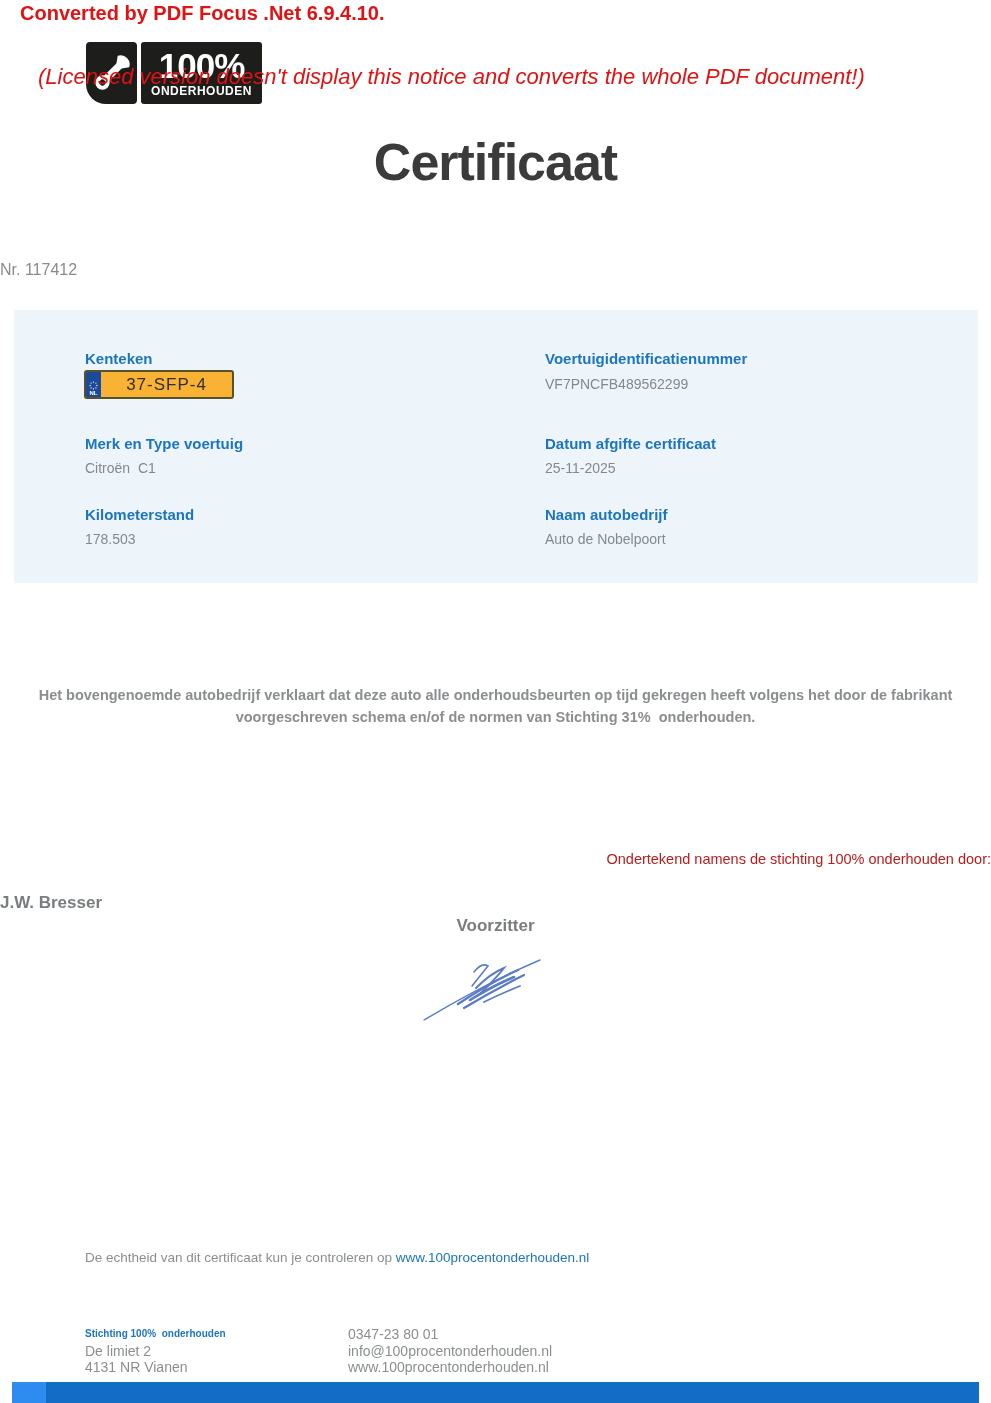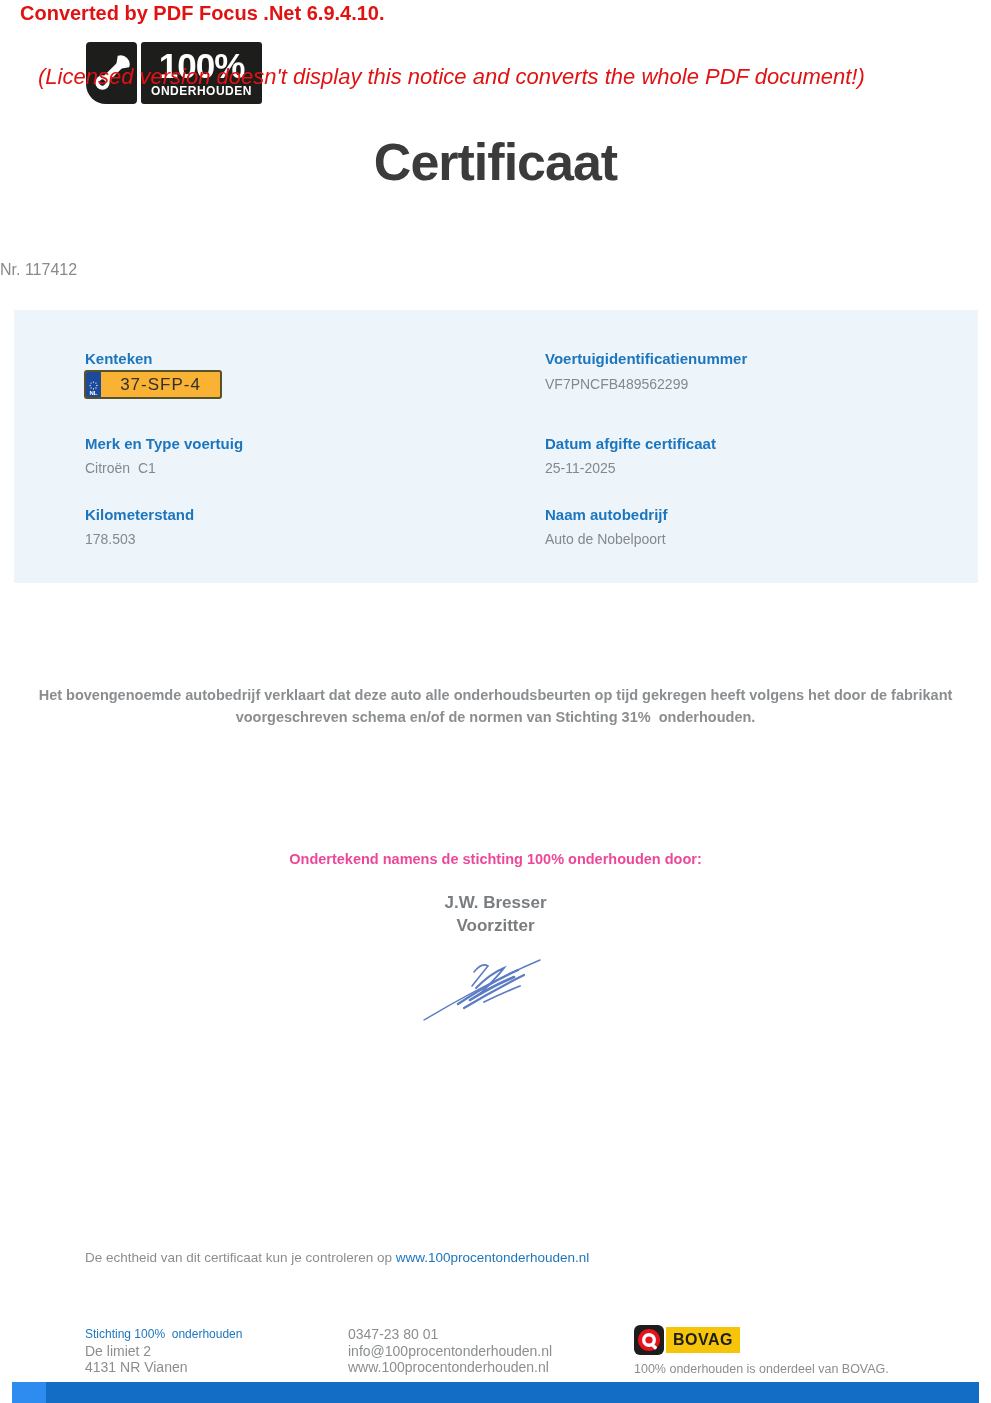--- a/index.html
+++ b/index.html
@@ -20,42 +20,42 @@
   
   .title { position:absolute; left:0; top:132px; width:100%; text-align:center; font-size:52px; font-weight:bold; color:#3b3b3b; letter-spacing:-1px; }
   .cert-nr { position:absolute; left:0; top:213px; width:100%; font-size:16px; color:#8a8a8a;margin-top:48px; }
 
   
   .info-box { position:absolute; left:14px; top:310px; width:964px; height:273px; background:#edf5fb; }
   .field-label { position:absolute; font-size:15px; font-weight:600; color:#1d76bd; }
   .field-value { position:absolute; font-size:14px; color:#85888c; white-space:pre-wrap; }
 
   
-  .plate { position:absolute; left:70px; top:60px; width:138px; height:29px; background:#f9b233; border:2px solid #55532c; border-radius:3px; display:flex; align-items:stretch; overflow:hidden; }
+  .plate { position:absolute; left:70px; top:60px; width:150px; height:29px; background:#f9b233; border:2px solid #55532c; border-radius:3px; display:flex; align-items:stretch; overflow:hidden; }
   .plate-strip { width:15px; background:#1b4a9b; display:flex; flex-direction:column; align-items:center; justify-content:flex-end; padding-bottom:1px; }
   .plate-nl { color:#ffffff; font-size:6px; font-weight:bold; line-height:1; }
   .plate-number { flex:1; display:flex; align-items:center; justify-content:center; font-size:17px; color:#2f2f2f; letter-spacing:1px; }
 
   
   .declaration { position:absolute; left:0; top:684px; width:100%; text-align:center; font-size:14.5px; font-weight:bold; color:#8b8e90; line-height:22px; }
   .declaration div { white-space:pre-wrap; }
 
   
-  .sign-intro { position:absolute; left:0; top:851px; width:100%; text-align:center; font-size:14.5px; color:#ec4899;font-weight:bold; }
-  .sign-name  { position:absolute; left:0; top:893px; width:100%; text-align:center; font-size:17px; font-weight:bold; color:#7a7d80; }
+  .sign-intro { position:absolute; left:0; top:851px; width:100%; text-align:right; font-size:14.5px; color:#b91c1c; }
+  .sign-name  { position:absolute; left:0; top:893px; width:100%; text-align:left; font-size:17px; font-weight:bold; color:#7a7d80; }
   .sign-role  { position:absolute; left:0; top:916px; width:100%; text-align:center; font-size:17px; font-weight:bold; color:#7a7d80; }
   .signature  { position:absolute; left:418px; top:944px; }
 
   
   .verify { position:absolute; left:85px; top:1250px; font-size:13.5px; color:#8b8e90; }
   .verify a { color:#1d76bd; text-decoration:none; }
 
   
   .f-org { position:absolute; left:85px; top:1326px; line-height:16.5px; }
-  .f-org .org-name { font-size:12px; font-weight:normal; color:#1d76bd; white-space:pre-wrap; }
+  .f-org .org-name { font-size:10px; font-weight:bold; color:#1d76bd; white-space:pre-wrap; }
   .f-org .org-line { font-size:14px; color:#8b8e90; }
   .f-contact { position:absolute; left:348px; top:1326px; line-height:16.5px; font-size:14px; color:#8b8e90; }
   .f-bovag { position:absolute; left:634px; top:1325px; }
   .bovag-logo { display:flex; align-items:center; gap:2px; height:30px; }
   .bovag-yellow { background:#f6c50a; height:26px; display:flex; align-items:center; padding:0 7px; }
   .bovag-text { font-size:16px; font-weight:800; color:#1d1d1b; letter-spacing:.5px; font-stretch:condensed; }
   .bovag-tagline { margin-top:7px; font-size:12.5px; color:#8b8e90; }
 
   
   .bottom-bar { position:absolute; left:12px; top:1382px; width:967px; height:21px; background:#146dc5; }
@@ -155,33 +155,18 @@
     <div class="org-line">De limiet 2</div>
     <div class="org-line">4131 NR Vianen</div>
   </div>
 
   <div class="f-contact">
     <div>0347-23 80 01</div>
     <div>info@100procentonderhouden.nl</div>
     <div>www.100procentonderhouden.nl</div>
   </div>
 
-  <div class="f-bovag">
-    <div class="bovag-logo">
-      <svg width="30" height="30" viewBox="0 0 30 30">
-        <rect width="30" height="30" rx="6" fill="#1d1d1b"></rect>
-        <circle cx="15" cy="15" r="11" fill="#e8111c"></circle>
-        <circle cx="15" cy="15" r="7" fill="#ffffff"></circle>
-        <circle cx="15" cy="15" r="3.6" fill="#e8111c"></circle>
-        <rect x="18.5" y="17.5" width="7" height="3.4" rx="1" fill="#ffffff" transform="rotate(45 18.5 17.5)"></rect>
-      </svg>
-      <div class="bovag-yellow">
-        <span class="bovag-text">BOVAG</span>
-      </div>
-    </div>
-    <div class="bovag-tagline">100% onderhouden is onderdeel van BOVAG.</div>
-  </div>
 
   <div class="bottom-bar">
     <div class="seg"></div>
   </div>
 
 </div>
 
 </body></html>

